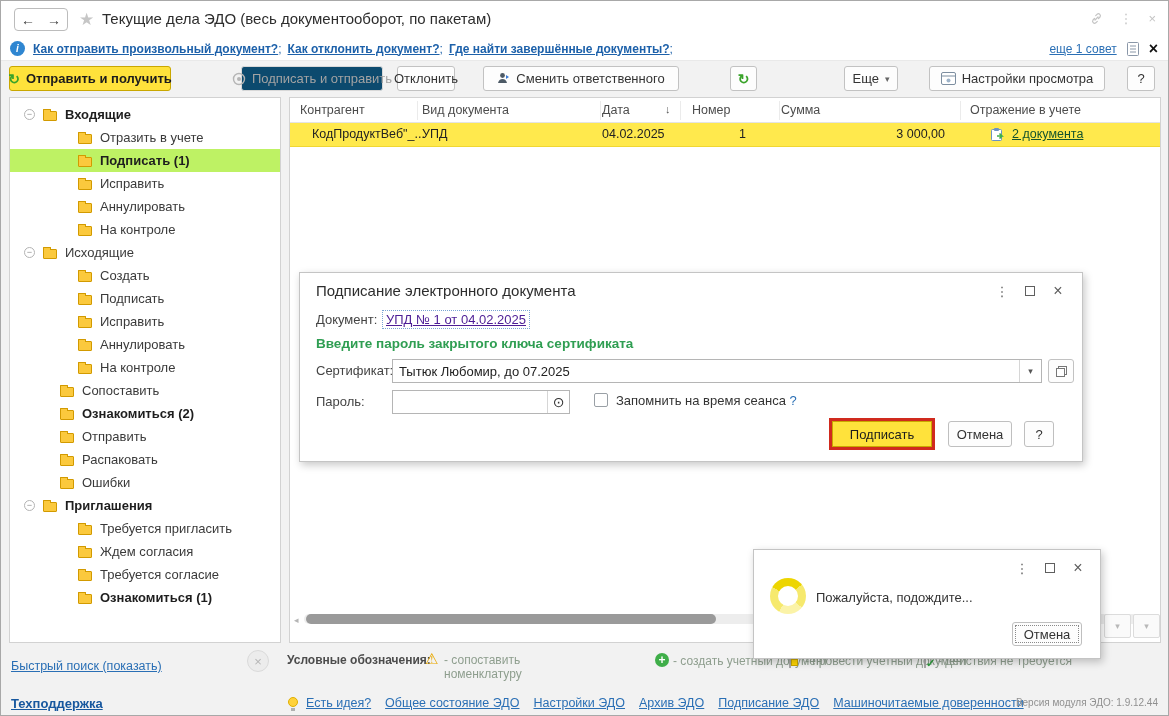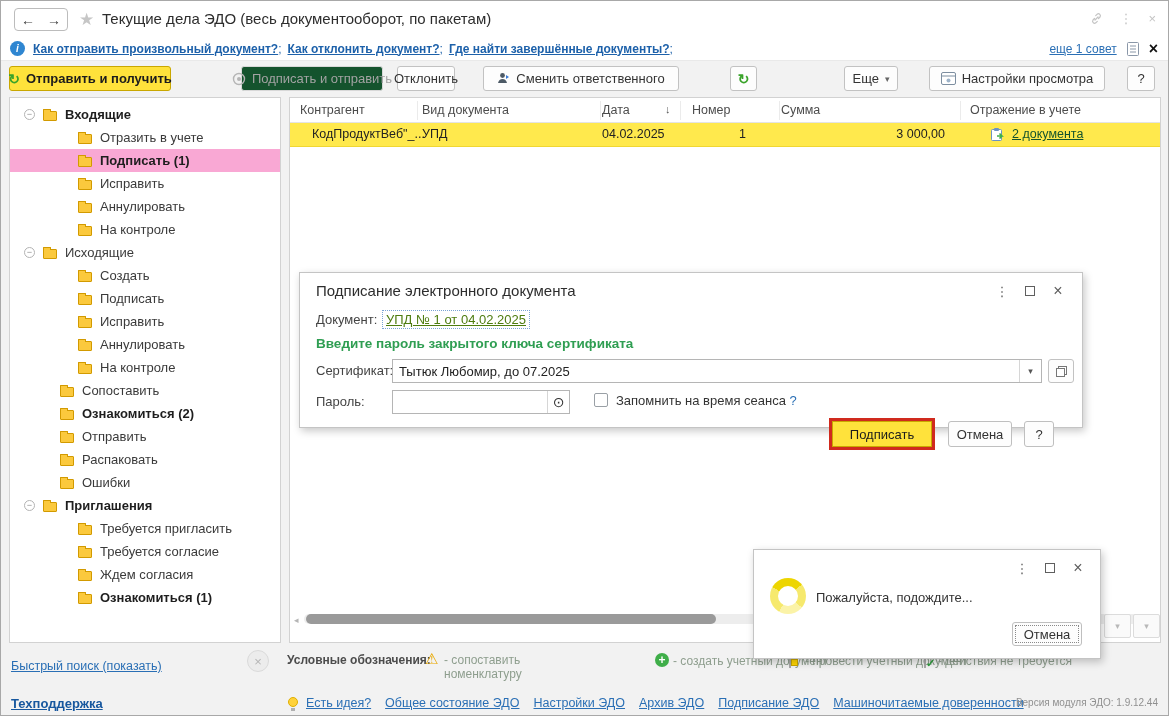--- a/index.html
+++ b/index.html
@@ -20,41 +20,41 @@
   .info-ico{margin-left:9px;width:15px;height:15px;border-radius:50%;background:#2f86d1;color:#fff;font-size:10px;font-weight:bold;font-style:italic;display:flex;align-items:center;justify-content:center;flex:0 0 auto}
   .infobar-links{margin-left:8px;font-size:12px;white-space:nowrap}
   .infobar-links a{color:#1d61aa;font-weight:bold;text-decoration:underline;cursor:pointer}
   .infobar-links .sep{color:#1d61aa;margin-right:6px}
   .infobar-right{margin-left:auto;display:flex;align-items:center;gap:10px;margin-right:10px}
   .infobar-right a{color:#2a6fb5;font-size:12px;text-decoration:underline;cursor:pointer}
   .infobar-close{color:#111;font-weight:bold;font-size:16px;line-height:1;cursor:pointer}
 
   
   .btn{position:absolute;height:25px;background:#fdfdfd;border:1px solid #c2c2c2;border-radius:3px;font-size:13px;color:#333;display:flex;align-items:center;justify-content:center;gap:6px;padding:0 8px;white-space:nowrap;cursor:pointer}
-  .btn.disabled{background:#14532d;border-color:#d8d8d8;color:#a3a3a3;cursor:default}
+  .btn.disabled{background:#0c4a6e;border-color:#d8d8d8;color:#a3a3a3;cursor:default}
   #btn-send{left:8px;top:65px;width:162px;background:#ffe23b;border-color:#c9a700;font-weight:bold;color:#1c1c1c}
   #btn-send .ref{color:#3aa32a;font-weight:bold;font-size:14px}
   #btn-sign-send{left:240px;top:65px;width:142px}
   #btn-decline{left:396px;top:65px;width:58px}
   #btn-change{left:482px;top:65px;width:196px}
   #btn-refresh{left:729px;top:65px;width:27px;color:#3aa32a;font-weight:bold;font-size:14px}
   #btn-more{left:843px;top:65px;width:54px}
   #btn-more .dd{font-size:9px;color:#666}
   #btn-view{left:928px;top:65px;width:176px}
   #btn-help-top{left:1126px;top:65px;width:28px}
 
   
   .panel{position:absolute;background:#fff;border:1px solid #d2d2d2}
   #sidebar{left:8px;top:96px;width:272px;height:546px;overflow:hidden;padding-top:5px}
   #content{left:288px;top:96px;width:872px;height:546px}
 
   
   .tree-item{height:23px;display:flex;align-items:center;font-size:13px;color:#3a3a3a;cursor:pointer;white-space:nowrap}
   .tree-item.bold .lbl{font-weight:bold;color:#1e1e1e}
-  .tree-item.selected{background:#f9a8d4}
+  .tree-item.selected{background:#bef264}
   .tree-item .lbl{margin-left:8px}
   .lvl0g{padding-left:14px}
   .lvl0{padding-left:50px}
   .lvl1{padding-left:68px}
   .expander{width:11px;height:11px;border:1px solid #b3b3b3;border-radius:50%;color:#8f8f8f;font-size:9px;line-height:9px;text-align:center;background:#fff;margin-right:8px;flex:0 0 auto}
   .folder-icon{position:relative;width:14px;height:10px;background:#fbc93d;border:1px solid #d29a00;border-radius:1px;flex:0 0 auto;margin-top:2px}
   .folder-icon::before{content:"";position:absolute;top:-3px;left:-1px;width:6px;height:2px;background:#fbc93d;border:1px solid #d29a00;border-bottom:none;border-radius:1px 1px 0 0}
 
   
   .thead{position:absolute;left:0;top:0;width:100%;height:25px;border-bottom:1px solid #e4e4e4;background:#fff}
@@ -87,28 +87,28 @@
   .footer{position:absolute;left:0;top:690px;width:100%;height:26px}
   .support{position:absolute;left:10px;top:5px;font-size:13px;font-weight:bold;color:#17579e;text-decoration:underline;cursor:pointer}
   .bulb{position:absolute;left:287px;top:6px;width:10px;height:10px;border-radius:50%;background:#ffd23b;border:1px solid #e0b000}
   .bulb::after{content:"";position:absolute;left:2px;top:10px;width:4px;height:3px;background:#b0b0b0}
   .footer-links{position:absolute;left:305px;top:5px;display:flex;gap:14px;font-size:12.5px;white-space:nowrap}
   .footer-links a{color:#2a6fb5;text-decoration:underline;cursor:pointer}
   .version{position:absolute;right:10px;top:6px;font-size:10px;color:#909090}
 
   
   .dialog{position:absolute;background:#fff;border:1px solid #c4c4c4;box-shadow:2px 3px 8px rgba(0,0,0,.22)}
-  #sign-dialog{left:298px;top:271px;width:784px;height:156px;z-index:30}
+  #sign-dialog{left:298px;top:271px;width:784px;height:190px;z-index:30}
   #wait-dialog{left:752px;top:548px;width:348px;height:110px;z-index:40}
   .dlg-icons{position:absolute;top:10px;display:flex;gap:0;align-items:center}
   .dlg-icons .g{width:28px;text-align:center;color:#5f5f5f;font-size:13px;cursor:pointer;line-height:1}
   .dlg-icons .sq{display:inline-block;width:10px;height:10px;border:1px solid #5f5f5f}
   .sd-title{position:absolute;left:16px;top:9px;font-size:15px;color:#2d2d2d}
   .sd-label{position:absolute;font-size:13px;color:#444}
-  .doc-link{position:absolute;left:82px;top:37px;font-size:13px;color:#4d7c0f;text-decoration:underline;border:1px dotted #7aa4d4;padding:1px 3px;cursor:pointer}
+  .doc-link{position:absolute;left:82px;top:37px;font-size:13px;color:#4c1d95;text-decoration:underline;border:1px dotted #7aa4d4;padding:1px 3px;cursor:pointer}
   .sd-prompt{position:absolute;left:16px;top:63px;font-size:13.5px;font-weight:bold;color:#2f9e52}
   .input{position:absolute;height:24px;border:1px solid #b5b5b5;background:#fff}
   .input .val{position:absolute;left:6px;top:4px;font-size:13px;color:#222;white-space:nowrap}
   .combo{position:absolute;right:0;top:0;bottom:0;width:22px;border-left:1px solid #d6d6d6;display:flex;align-items:center;justify-content:center;font-size:9px;color:#555;cursor:pointer}
   .eye{position:absolute;right:0;top:0;bottom:0;width:22px;border-left:1px solid #d6d6d6;display:flex;align-items:center;justify-content:center;font-size:14px;color:#333;cursor:pointer}
   .mini-btn{position:absolute;width:26px;height:24px;background:#fdfdfd;border:1px solid #c2c2c2;border-radius:3px;display:flex;align-items:center;justify-content:center;cursor:pointer}
   .dup{position:relative;width:11px;height:11px}
   .dup::before{content:"";position:absolute;right:0;top:0;width:7px;height:7px;border:1px solid #777;background:#fff}
   .dup::after{content:"";position:absolute;left:0;bottom:0;width:7px;height:7px;border:1px solid #777;background:#fff}
   .checkbox{position:absolute;left:270px;top:120px;width:14px;height:14px;border:1px solid #9aa0a6;border-radius:2px;background:#fff;cursor:pointer}
@@ -288,25 +288,25 @@
         <span class="expander">−</span>
         <span class="folder-icon"></span>
         <span class="lbl">Приглашения</span>
       </div>
       <div class="tree-item lvl1">
         <span class="folder-icon"></span>
         <span class="lbl">Требуется пригласить</span>
       </div>
       <div class="tree-item lvl1">
         <span class="folder-icon"></span>
+        <span class="lbl">Ждем согласия</span>
+      </div>
+      <div class="tree-item lvl1">
+        <span class="folder-icon"></span>
         <span class="lbl">Требуется согласие</span>
-      </div>
-      <div class="tree-item lvl1">
-        <span class="folder-icon"></span>
-        <span class="lbl">Ждем согласия</span>
       </div>
       <div class="tree-item lvl1 bold">
         <span class="folder-icon"></span>
         <span class="lbl">Ознакомиться (1)</span>
       </div>
     </div>
 
   <div class="panel" id="content">
     <div class="thead">
       <span class="hcell" style="left:10px">Контрагент</span>

